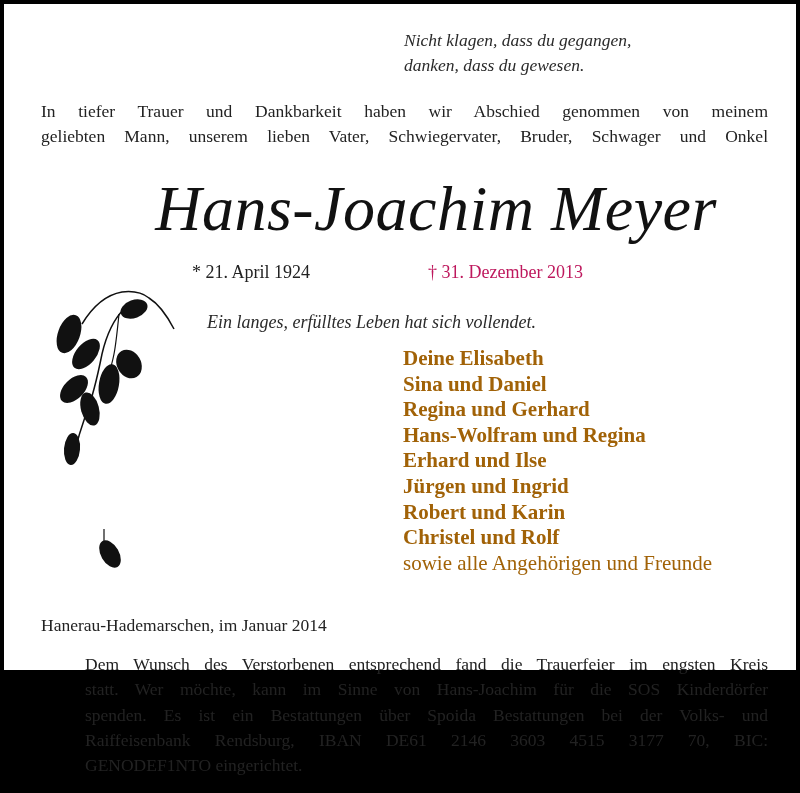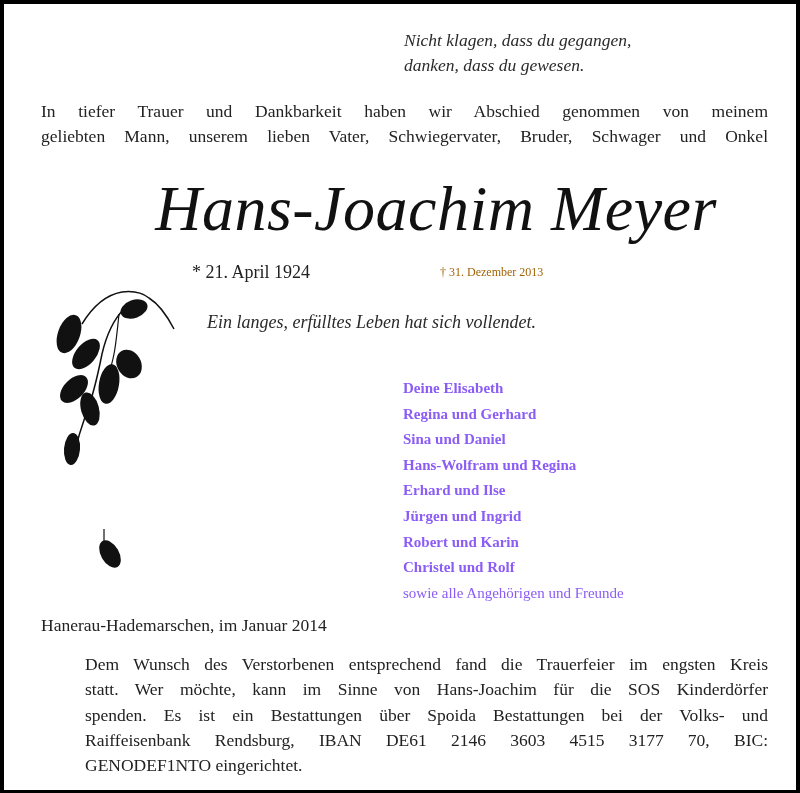--- a/index.html
+++ b/index.html
@@ -3,39 +3,39 @@
   <meta charset="utf-8">
   <style>
     html, body { margin: 0; padding: 0; }
     body {
       width: 800px; height: 793px; background: #000;
       font-family: "Liberation Serif", "DejaVu Serif", serif;
       color: #1a1a1a;
       position: relative; overflow: hidden;
     }
     .card {
-      position: absolute; left: 4px; top: 4px; width: 792px; height: 786px;
+      position: absolute; left: 4px; top: 4px; width: 792px; height: 666px;
       background: #fff;
     }
     .abs { position: absolute; white-space: nowrap; }
     .motto {
       left: 400px; top: 24px; font-style: italic; font-size: 17.5px; line-height: 25px; color: #2a2a2a;
     }
     .intro {
       left: 37px; top: 95px; width: 727px; font-size: 17.5px; line-height: 25px; color: #222;
     }
     .intro .line { display: block; text-align: justify; text-align-last: justify; white-space: nowrap; }
     .name {
       left: 0; top: 160px; width: 792px; text-align: center;
       font-style: italic; font-size: 64px; line-height: 90px; color: #111; letter-spacing: 0.5px; padding-left: 36px;
     }
     .born { left: 188px; top: 256px; font-size: 18px; line-height: 24px; color: #222; }
-    .died { left: 424px; top: 256px; font-size: 12px; line-height: 24px; color: #a16207; margin-left: 12px; }
+    .died { left: 424px; top: 256px; font-size: 18px; line-height: 24px; color: #be185d; }
     .subline { left: 203px; top: 306px; font-style: italic; font-size: 18px; line-height: 24px; color: #2a2a2a; }
-    .mourners { left: 399px; top: 372px; font-size: 15px; line-height: 25.6px; color: #8b5cf6; }
+    .mourners { left: 399px; top: 342px; font-size: 21px; line-height: 25.6px; color: #a16207; }
     .mourners .m { display: block; font-weight: bold; }
     .mourners .others { display: block; font-weight: normal; }
     .place { left: 37px; top: 609px; font-size: 17.5px; line-height: 24px; color: #222; }
     .notice {
       left: 37px; top: 648px; width: 727px; font-size: 17.5px; line-height: 25.3px; color: #222;
     }
     .notice .line { display: block; text-align: justify; text-align-last: justify; white-space: nowrap; margin-left: 44px; }
     .notice .line.last { text-align-last: left; }
     .branch { position: absolute; left: 40px; top: 280px; width: 150px; height: 300px; }
   </style>
@@ -74,22 +74,22 @@
       <ellipse cx="30" cy="105" rx="10" ry="17" transform="rotate(45 30 105)" stroke-width="0"></ellipse>
       <ellipse cx="46" cy="125" rx="9" ry="17" transform="rotate(-15 46 125)" stroke-width="0"></ellipse>
       <ellipse cx="28" cy="165" rx="8" ry="16" transform="rotate(5 28 165)" stroke-width="0"></ellipse>
       <path d="M60 245 L60 262" fill="none" stroke-width="1.2"></path>
       <ellipse cx="66" cy="270" rx="9" ry="15" transform="rotate(-30 66 270)" stroke-width="0"></ellipse>
     </g>
   </svg>
 
   <div class="abs mourners">
     <span class="m">Deine Elisabeth</span>
+    <span class="m">Sina und Daniel</span>
     <span class="m">Regina und Gerhard</span>
-    <span class="m">Sina und Daniel</span>
     <span class="m">Hans-Wolfram und Regina</span>
     <span class="m">Erhard und Ilse</span>
     <span class="m">Jürgen und Ingrid</span>
     <span class="m">Robert und Karin</span>
     <span class="m">Christel und Rolf</span>
     <span class="others">sowie alle Angehörigen und Freunde</span>
   </div>
 
   <div class="abs place">Hanerau-Hademarschen, im Januar 2014</div>
 

